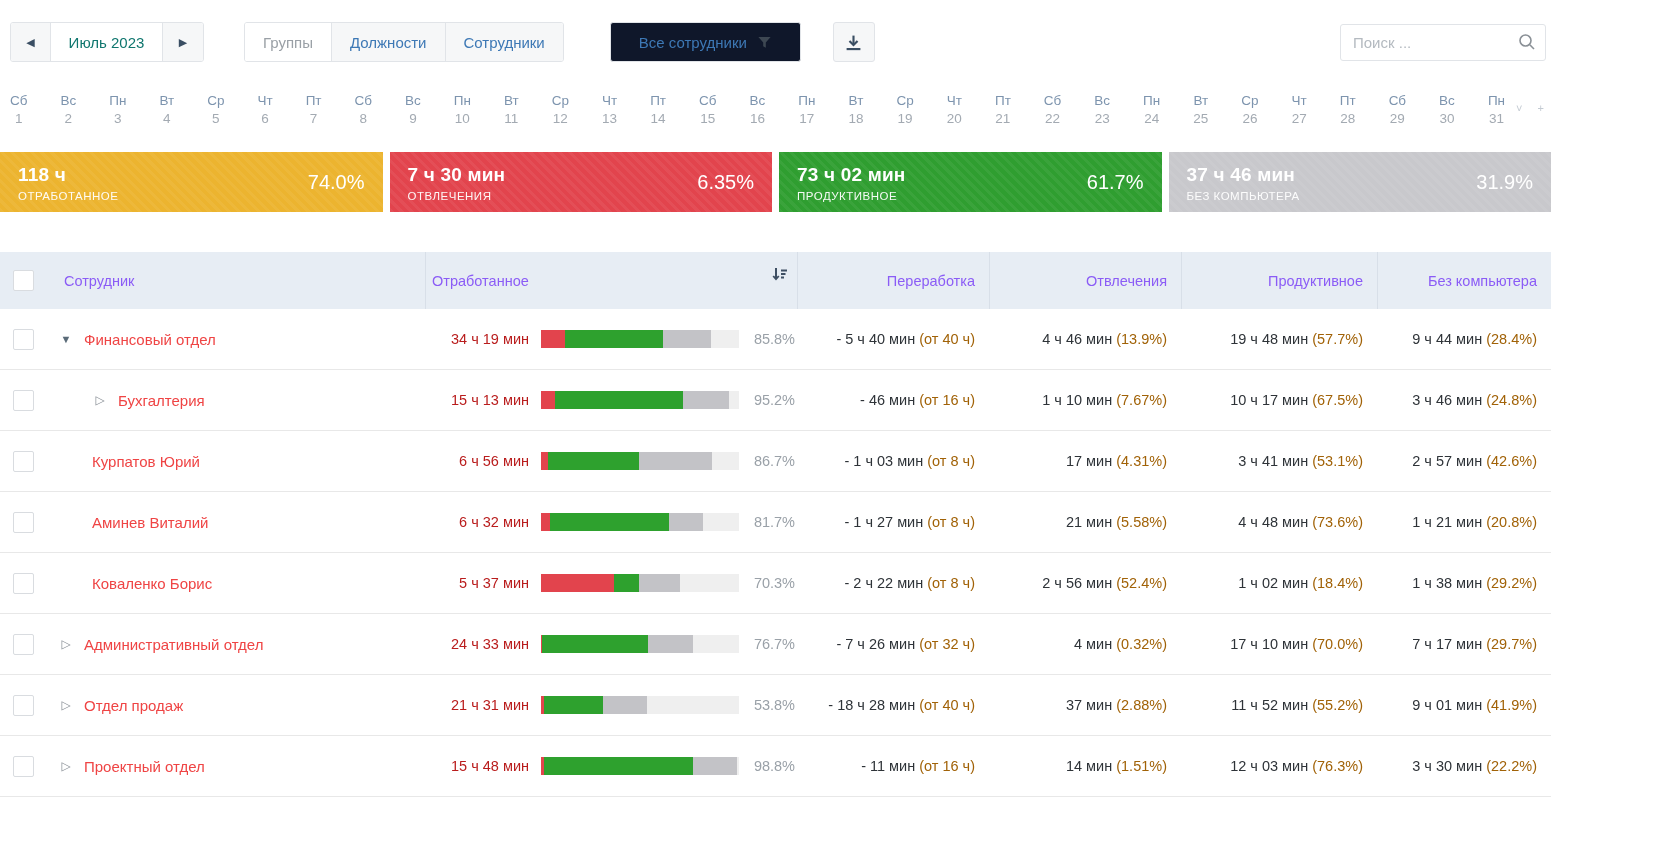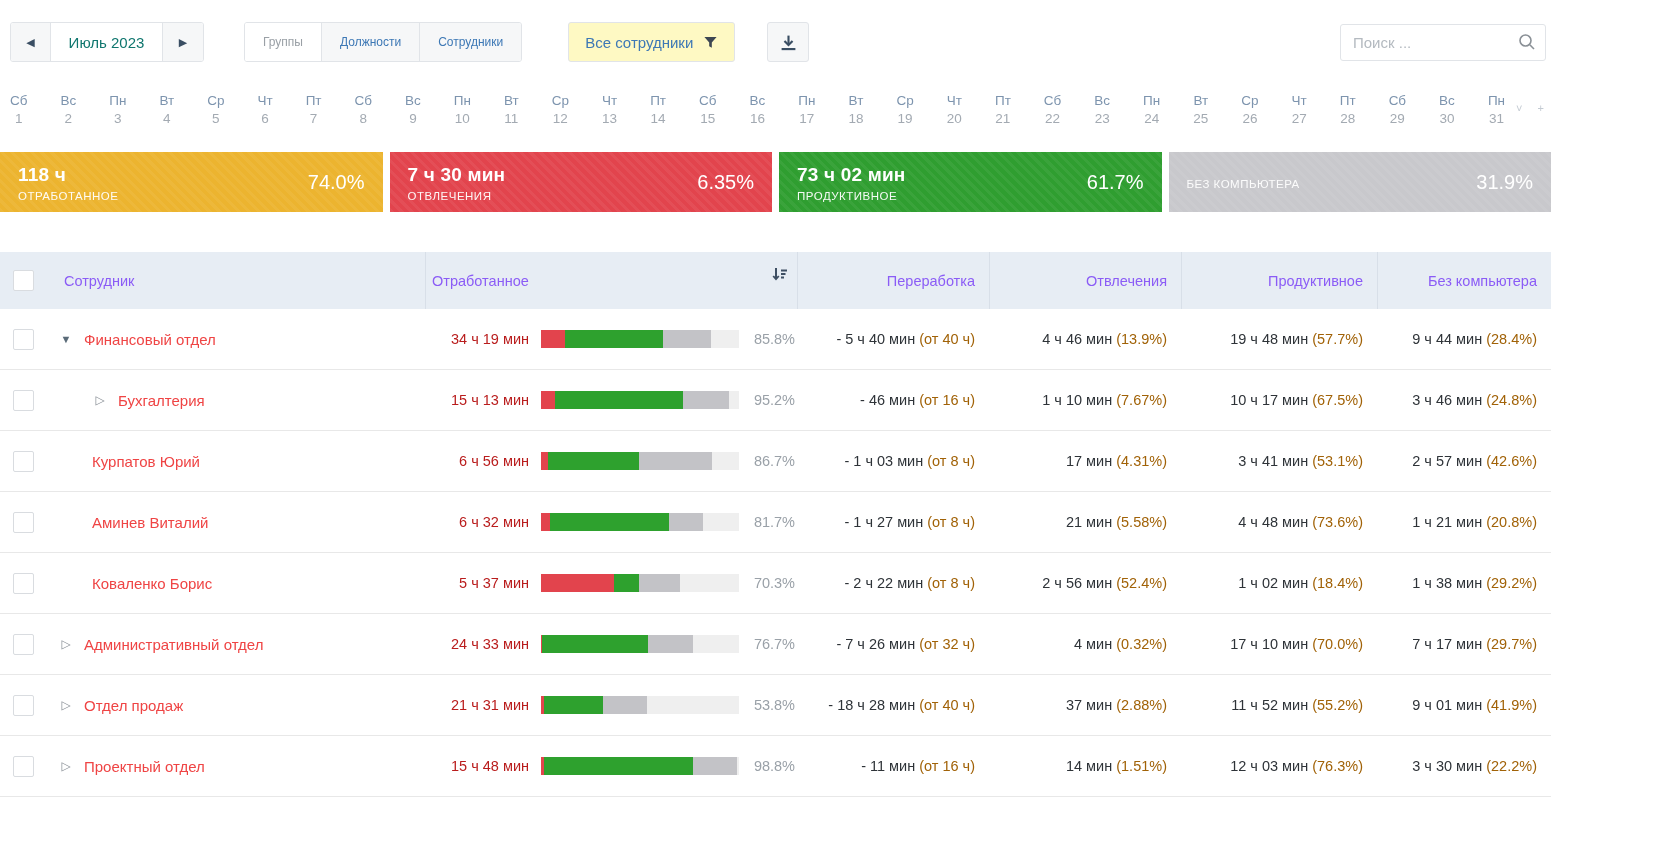--- a/index.html
+++ b/index.html
@@ -13,24 +13,24 @@
 
   
   .toolbar { display:flex; align-items:center; height:40px; margin:22px 0 0 10px; }
   .btn-group { display:flex; border:1px solid #e1e4e8; border-radius:3px; overflow:hidden; height:40px; }
   .btn-group .seg { display:flex; align-items:center; justify-content:center; background:#f6f7f8;
     border-right:1px solid #e1e4e8; cursor:pointer; }
   .btn-group .seg:last-child { border-right:none; }
   .nav-arrow { width:40px; font-size:11px; color:#3a4e63; }
   .period { width:112px; background:#fff !important; color:#0f766e; font-size:15px; }
   .tabs { margin-left:40px; }
-  .tab { padding:0 18px; font-size:12px; color:#3d78b5; }
+  .tab { padding:0 18px; font-size:15px; color:#3d78b5; }
   .tab.active { background:#fff !important; color:#9aa0a6; }
   .filterbtn { margin-left:46px; height:40px; display:flex; align-items:center; gap:10px;
-    padding:0 16px; background:#fef9c3; border:1px solid #e1e4e8; border-radius:3px;
+    padding:0 28px; background:#0f172a; border:1px solid #e1e4e8; border-radius:3px;
     color:#3d78b5; font-size:15px; cursor:pointer; }
   .iconbtn { margin-left:32px; width:42px; height:40px; display:flex; align-items:center; justify-content:center;
     background:#f6f7f8; border:1px solid #e1e4e8; border-radius:3px; cursor:pointer; }
   .search { margin-left:auto; margin-right:112px; position:relative; width:206px; height:37px; }
   .search input { width:100%; height:100%; border:1px solid #e1e4e8; border-radius:3px;
     padding:0 34px 0 12px; font-size:15px; color:#444; outline:none;
     font-family:"Liberation Sans","DejaVu Sans",sans-serif; }
   .search input::placeholder { color:#b4bac0; }
   .search .mag { position:absolute; right:9px; top:8px; }
 
@@ -308,20 +308,21 @@
     </div>
     <div class="card" style="background-color: rgb(47, 158, 48);">
       <div class="left">
         <div class="time">73 ч 02 мин</div>
         <div class="lbl">ПРОДУКТИВНОЕ</div>
       </div>
       <div class="pct">61.7%</div>
     </div>
     <div class="card" style="background-color: rgb(200, 200, 204);">
       <div class="left">
+        <div class="time">37 ч 46 мин</div>
         <div class="lbl">БЕЗ КОМПЬЮТЕРА</div>
       </div>
       <div class="pct">31.9%</div>
     </div>
   </div>
 
   <div class="table">
     <div class="thead">
       <div class="hc h-emp">
         <span class="cb"></span>

